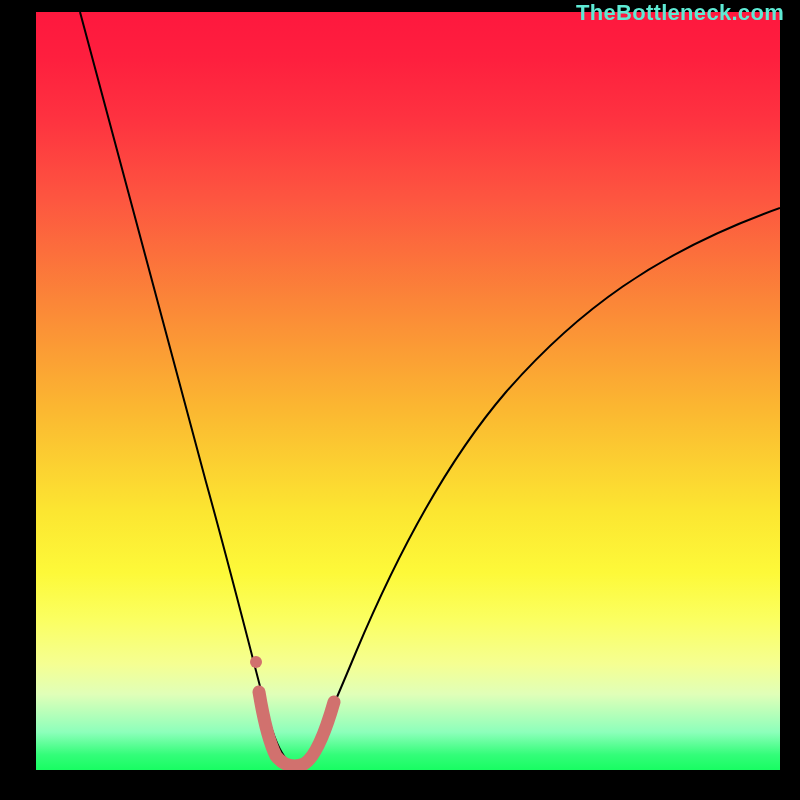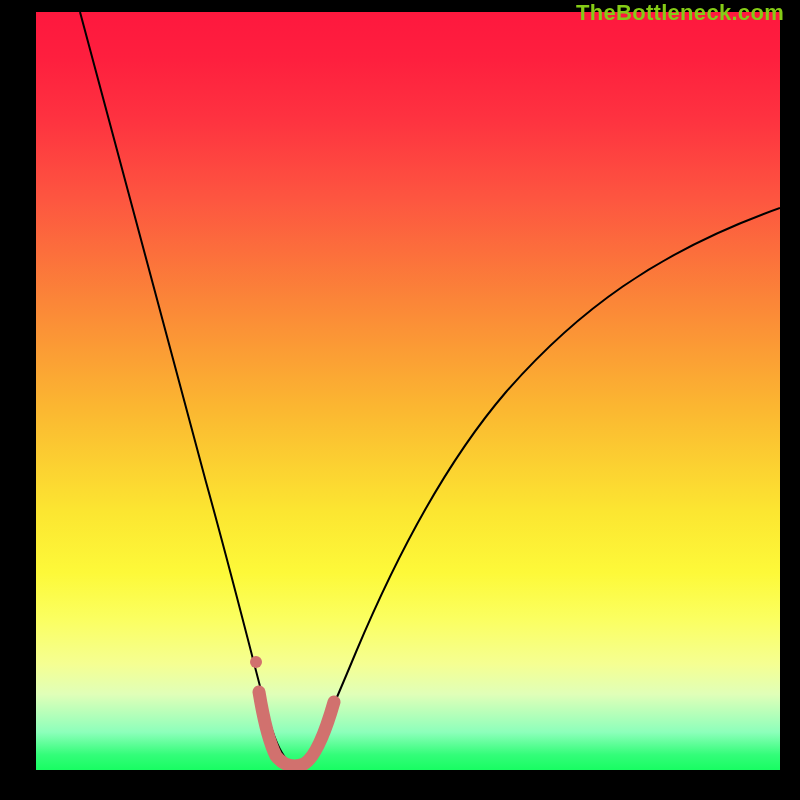--- a/index.html
+++ b/index.html
@@ -14,21 +14,21 @@
       #fb8538 38%,
       #fbb631 52%,
       #fce631 66%,
       #fdf939 74%,
       #fbff60 80%,
       #f5ff92 86%,
       #e0ffb8 90%,
       #8dffbb 95%,
       #33fd79 98%,
       #18fd62 100%)}
-  .watermark{position:absolute;top:0;right:16px;color:#84cc16;font:600 22px Arial,Helvetica,sans-serif;letter-spacing:.3px}
+  .watermark{position:absolute;top:0;right:16px;color:#5eead4;font:600 22px Arial,Helvetica,sans-serif;letter-spacing:.3px}
   svg.curve{position:absolute;left:0;top:0;width:100%;height:100%}
 </style>
 </head>
 <body>
 
 <div class="frame">
   <div class="plot">
     <div class="gradient"></div>
     <svg class="curve" viewBox="0 0 744 758" preserveAspectRatio="none">
       <path fill="none" stroke="#000" stroke-width="2" d="M44 0

